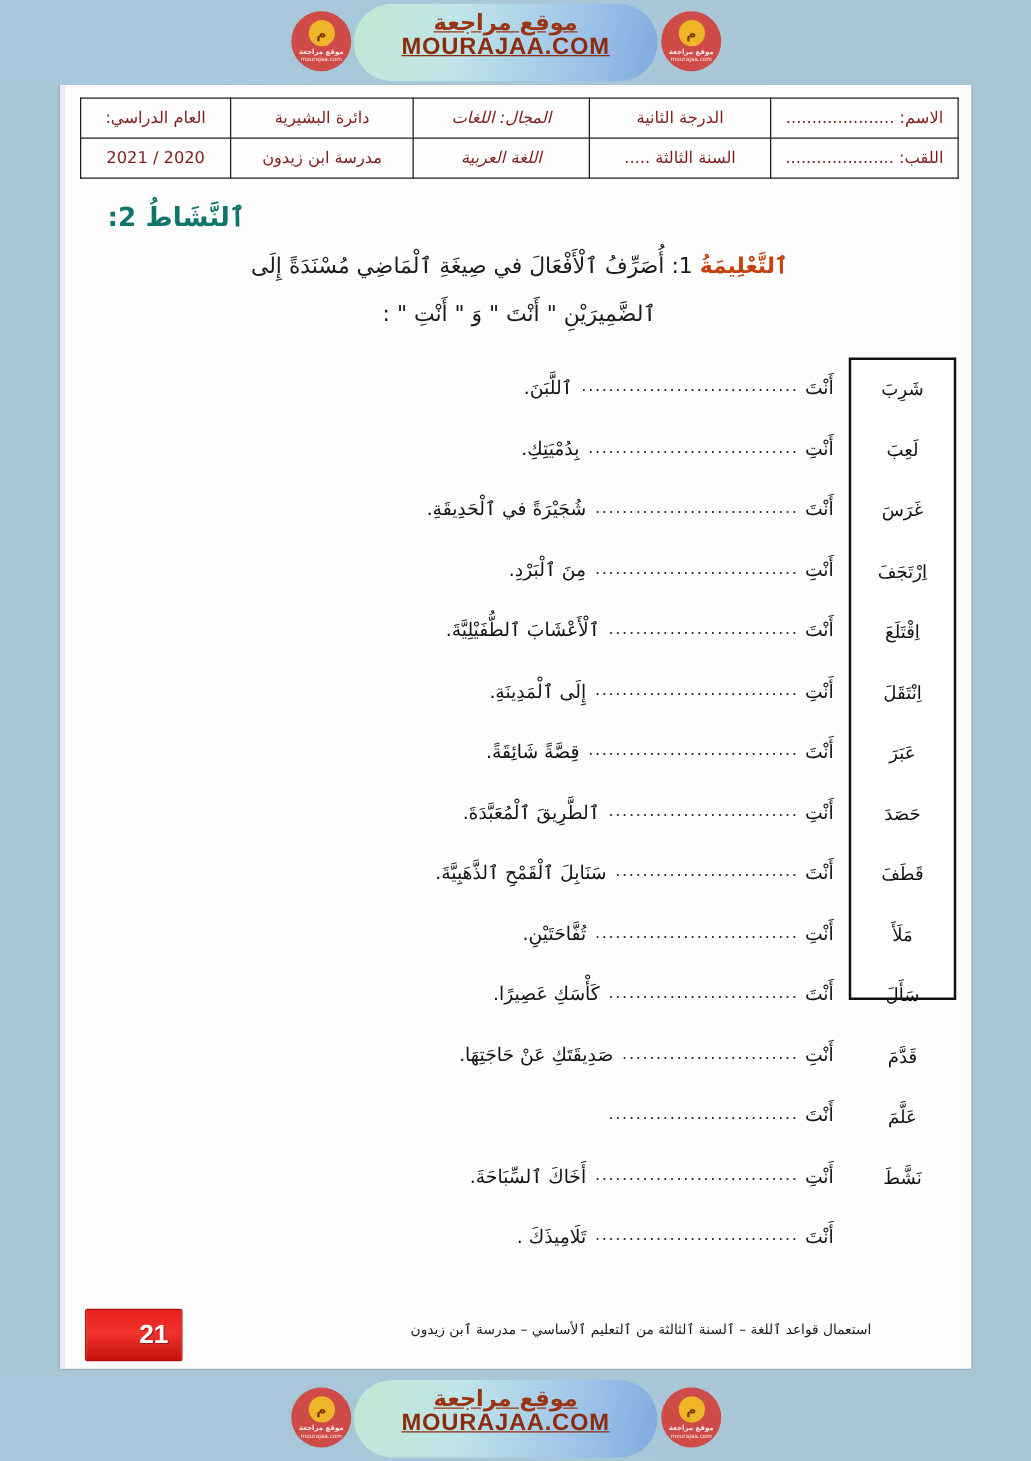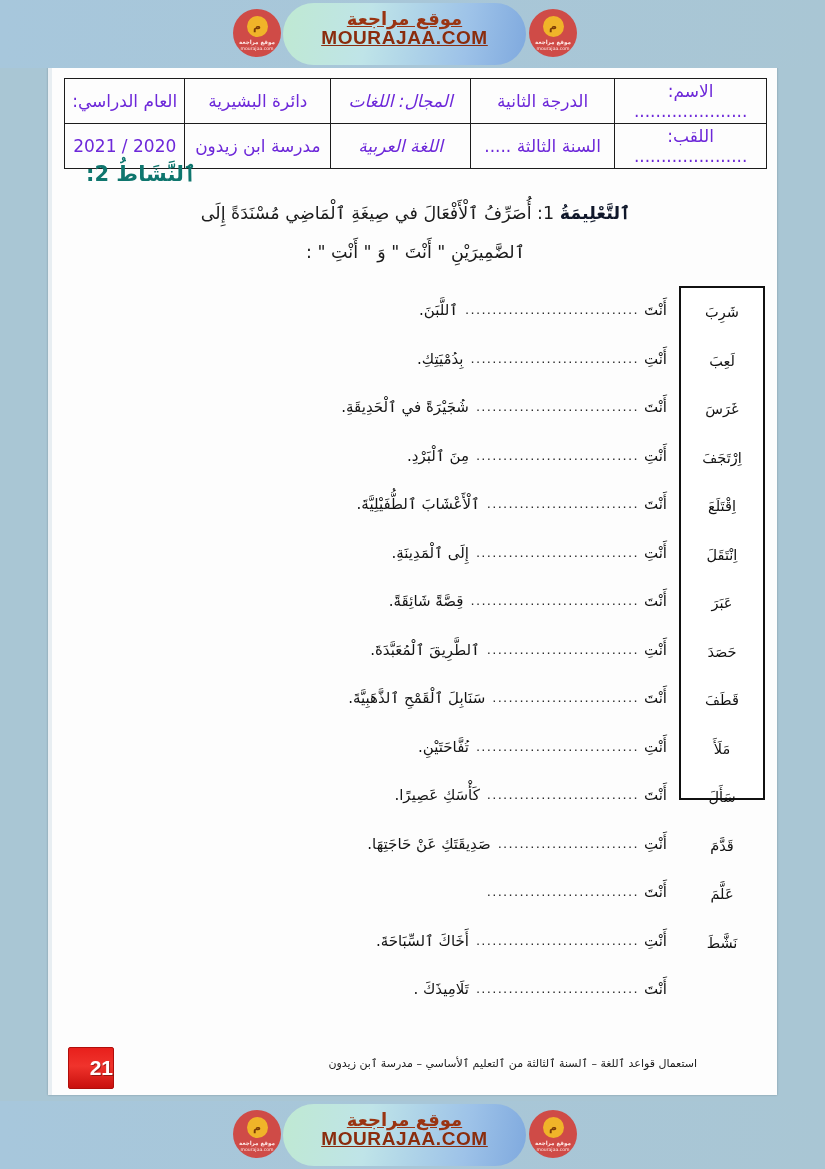--- a/index.html
+++ b/index.html
@@ -118,22 +118,22 @@
     top: 20px;
     width: 703px;
     border-collapse: collapse;
     direction: rtl;
   }
   #id-table td {
     border: 1px solid #1c1c1c;
     height: 27px;
     text-align: center;
     vertical-align: middle;
-    font-size: 17px;
-    color: #6d28d9;
+    font-size: 13px;
+    color: #7f1d1d;
     padding: 2px 4px;
     font-family: "DejaVu Sans", sans-serif;
   }
   .col-year { width: 118px; }
   .col-circ { width: 148px; }
   .col-field { width: 142px; font-style: italic; }
   .col-grade { width: 148px; }
   .col-name { width: 147px; }
 
   
@@ -152,21 +152,21 @@
     margin: 8px 0 10px 22px;
     direction: rtl;
   }
   .instruction {
     font-size: 17.5px;
     color: #1b1b1b;
     line-height: 2.0;
     text-align: center;
     margin: 0 0 4px 0;
   }
-  .instruction .tag { color: #0f172a; font-weight: bold; }
+  .instruction .tag { color: #c2410c; font-weight: bold; }
   .instruction .ltr-num { direction: ltr; unicode-bidi: embed; }
 
   
   #exercise {
     position: relative;
     margin-top: 16px;
     height: 700px;
   }
 
   
@@ -243,24 +243,25 @@
     left: 4px;
     top: 0;
     width: 44px;
     height: 40px;
     background: linear-gradient(180deg,#e8201c 0%, #f0332c 45%, #c8100d 100%);
     border: 1px solid #b00e0b;
     border-radius: 2px;
     color: #fff;
     font-size: 21px;
     font-weight: bold;
-    text-align: right;
+    text-align: center;
     line-height: 40px;
     font-family: "Liberation Sans", sans-serif;
     text-shadow: 1px 1px 0 rgba(0,0,0,.35);
+    padding-left: 32px;
   }
 </style>
 </head>
 <body>
 
 <div id="sheet">
   <div id="sheet-inner-rule"></div>
 
   <table id="id-table">
     <tbody>

